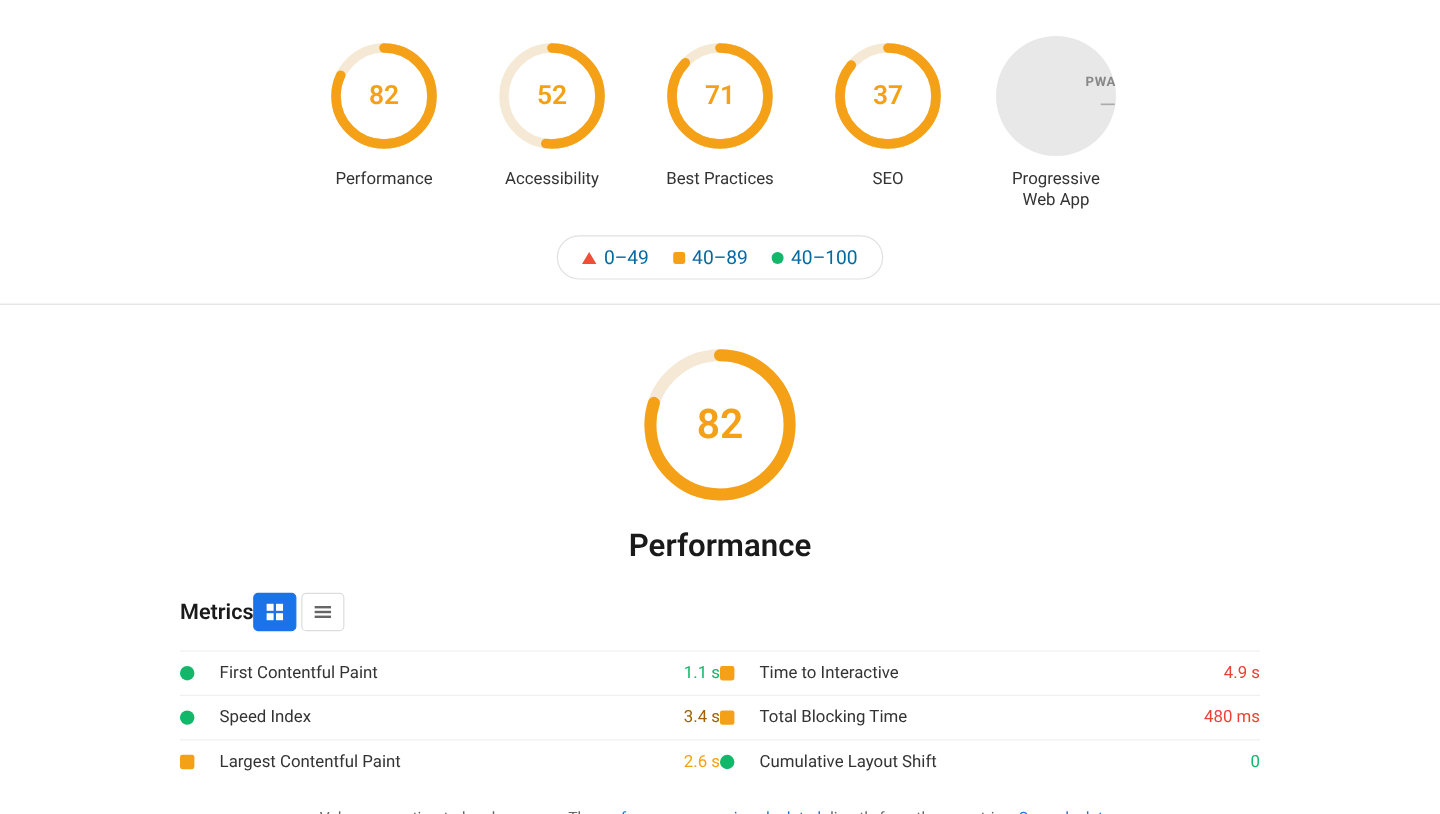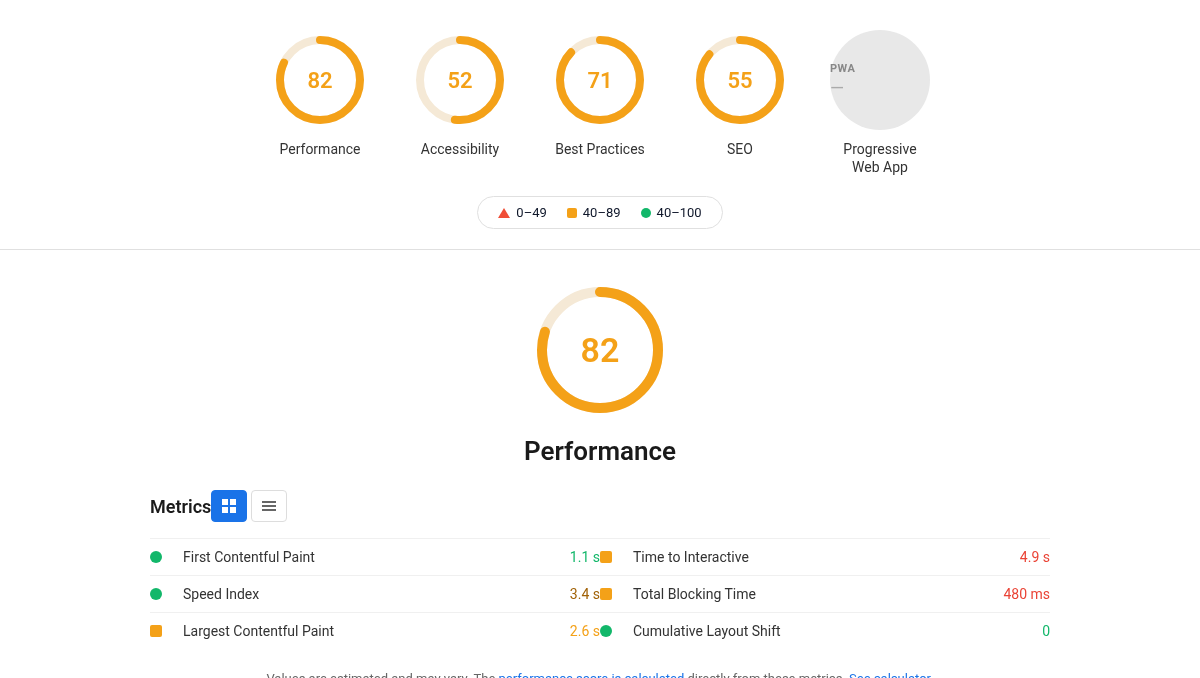--- a/index.html
+++ b/index.html
@@ -75,21 +75,21 @@
       color: #f4a118;
     }
 
     
     .pwa-gauge {
       width: 100px;
       height: 100px;
       border-radius: 50%;
       background: #e8e8e8;
       display: flex;
-      align-items: flex-start;
+      align-items: flex-end;
       justify-content: center;
       flex-direction: column;
       color: #888;
     }
 
     .pwa-label-top {
       font-size: 11px;
       font-weight: 700;
       color: #888;
       letter-spacing: 0.5px;
@@ -103,22 +103,22 @@
 
     
     .legend {
       display: flex;
       align-items: center;
       gap: 20px;
       margin-top: 20px;
       border: 1px solid #e0e0e0;
       border-radius: 20px;
       padding: 8px 20px;
-      font-size: 13px;
-      color: #0f172a;
+      font-size: 16px;
+      color: #0369a1;
     }
 
     .legend-item {
       display: flex;
       align-items: center;
       gap: 6px;
     }
 
     .legend-red {
       width: 0;
@@ -305,21 +305,21 @@
         <div class="gauge-number">71</div>
       </div>
       <div class="score-label">Best Practices</div>
     </div>
       <div class="score-item">
       <div class="gauge-wrap">
         <svg viewBox="0 0 100 100">
           <circle class="gauge-bg" cx="50" cy="50" r="40" stroke="#f5e9d6" stroke-width="7" fill="none"></circle>
           <circle class="gauge-fill-orange" cx="50" cy="50" r="40" stroke="#f4a118" stroke-width="7" fill="none" stroke-linecap="round" stroke-dasharray="251.32741228718345" stroke-dashoffset="35.18583772020568"></circle>
         </svg>
-        <div class="gauge-number">55</div>
+        <div class="gauge-number">37</div>
       </div>
       <div class="score-label">SEO</div>
     </div>
       <div class="score-item">
       <div class="pwa-gauge">
         <span class="pwa-label-top">PWA</span>
         <span class="pwa-dash">—</span>
       </div>
       <div class="score-label">Progressive<br>Web App</div>
     </div>

